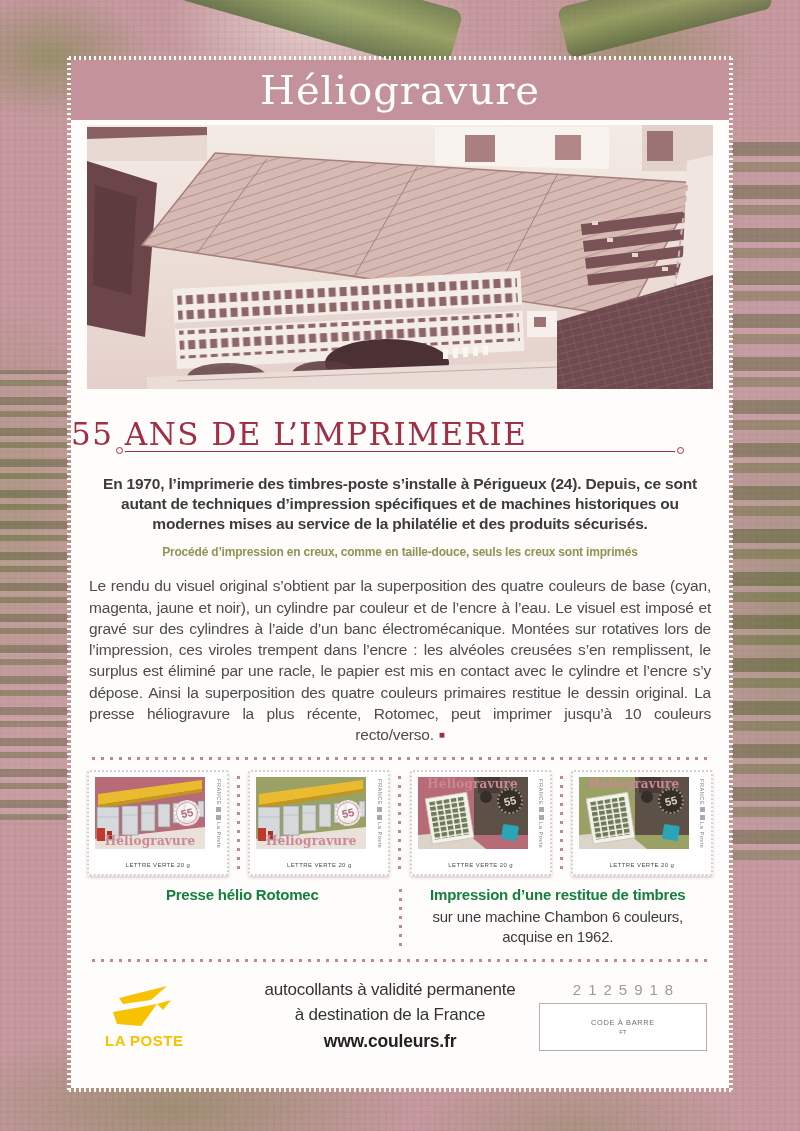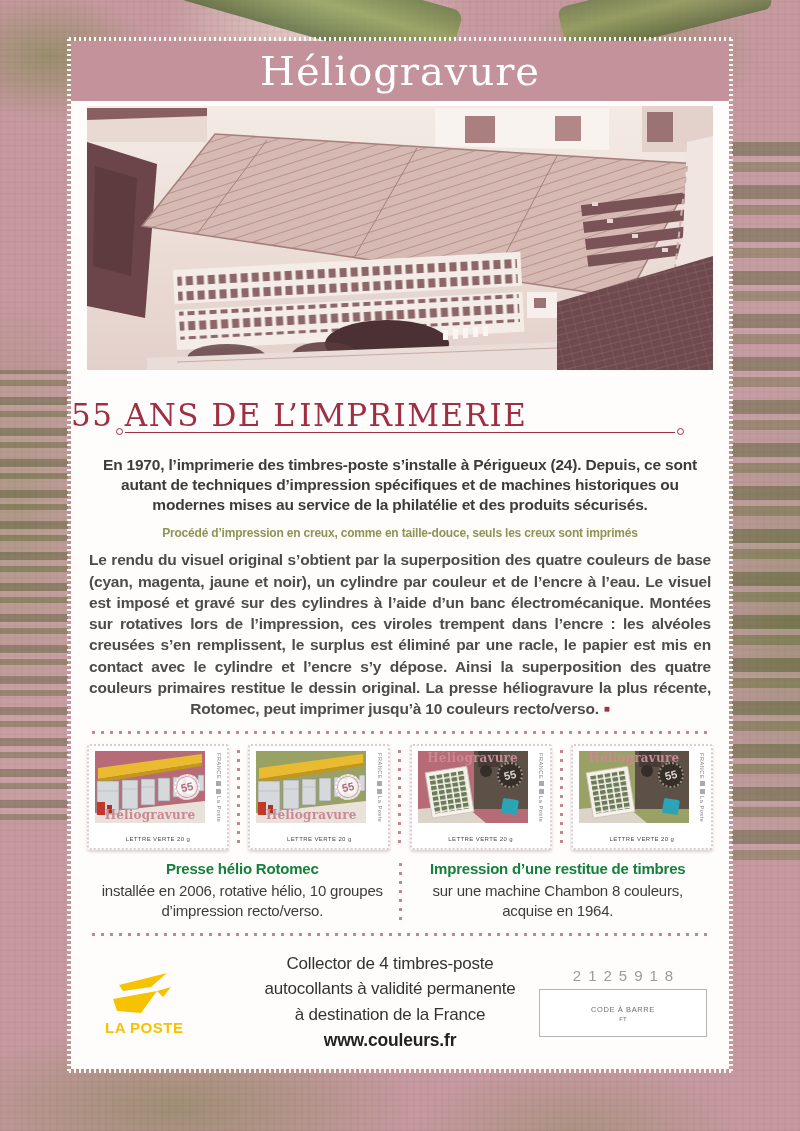--- a/index.html
+++ b/index.html
@@ -24,42 +24,42 @@
   .bg-pipe2{position:absolute;left:560px;top:-18px;width:210px;height:52px;transform:rotate(-14deg);
     background:linear-gradient(#5f7a3a,#87a050 45%,#4c652f);border-radius:9px;opacity:.7;}
   .bg-left-strip{position:absolute;left:0;top:370px;width:68px;height:450px;opacity:.65;background:
     repeating-linear-gradient(0deg, rgba(78,98,40,.55) 0 6px, rgba(214,184,184,.40) 6px 12px,
     rgba(58,78,30,.50) 12px 20px, rgba(204,174,174,.35) 20px 31px);}
   .bg-right-strip{position:absolute;right:0;top:140px;width:68px;height:720px;opacity:.7;background:
     repeating-linear-gradient(0deg, rgba(88,108,48,.50) 0 10px, rgba(204,174,179,.50) 10px 16px,
     rgba(68,88,38,.55) 16px 30px, rgba(194,164,169,.40) 30px 43px);}
 
   
-  .card{position:absolute;left:71px;top:41px;width:658px;height:1028px;background:#fffdfc;}
+  .card{position:absolute;left:71px;top:60px;width:658px;height:1028px;background:#fffdfc;}
   .tooth{position:absolute;}
   .tooth.t{left:-2px;right:-2px;top:-4px;height:4px;background:repeating-linear-gradient(90deg,#fdf9f7 0 2px, transparent 2px 5px);}
   .tooth.b{left:-2px;right:-2px;bottom:-4px;height:4px;background:repeating-linear-gradient(90deg,#fdf9f7 0 2px, transparent 2px 5px);}
   .tooth.l{top:-2px;bottom:-2px;left:-4px;width:4px;background:repeating-linear-gradient(0deg,#fdf9f7 0 2px, transparent 2px 5px);}
   .tooth.r{top:-2px;bottom:-2px;right:-4px;width:4px;background:repeating-linear-gradient(0deg,#fdf9f7 0 2px, transparent 2px 5px);}
 
   .banner{height:60px;margin:0;background:#c4929a;display:flex;align-items:center;justify-content:center;}
   .banner h1{margin:0;font-family:"DejaVu Serif", serif;font-weight:normal;color:#ffffff;font-size:40px;letter-spacing:1px;}
 
   .photo{display:block;margin:5px 16px 0;width:626px;height:264px;}
 
   .title-wrap{margin-top:27px;position:relative;height:46px;}
   .title-line{position:absolute;left:54px;right:54px;bottom:10px;border-top:1.5px solid #a12f44;}
   .title-line::before,.title-line::after{content:"";position:absolute;width:5px;height:5px;border:1.5px solid #a12f44;border-radius:50%;background:#fffdfc;top:-5px;}
   .title-line::before{left:-9px;}
   .title-line::after{right:-9px;}
   h2.title{position:relative;margin:0;text-align:left;font-family:"DejaVu Serif", serif;font-weight:normal;color:#a12f44;font-size:31px;letter-spacing:1.5px;}
 
   .intro{margin:12px 30px 0;text-align:center;font-weight:bold;color:#3c3c3c;font-size:15.5px;line-height:1.3;letter-spacing:-0.2px;}
   .subhead{margin:11px 14px 0;text-align:center;font-weight:bold;color:#8f9454;font-size:12px;letter-spacing:-0.2px;}
-  .bodytext{margin:9px 18px 0;text-align:justify;text-align-last:center;color:#4c4c4c;font-size:15.5px;line-height:1.37;letter-spacing:-0.2px;font-weight:bold;}
+  .bodytext{margin:16px 18px 0;text-align:justify;text-align-last:center;color:#4c4c4c;font-size:15.5px;line-height:1.37;letter-spacing:-0.2px;}
   .endmark{color:#a12f44;font-size:10px;vertical-align:2px;margin-left:5px;}
 
   .dots-h{height:5px;margin:11px 20px 0;background-image:radial-gradient(circle at 2.5px 2.5px, #c9858f 1.7px, transparent 2px);background-size:9px 5px;background-repeat:repeat-x;}
 
   
   .stamps-row{display:flex;align-items:stretch;justify-content:space-between;margin:9px 16px 0;height:106px;}
   .vdots{width:5px;align-self:center;height:96px;background-image:radial-gradient(circle at 2.5px 2.5px, #c9858f 1.7px, transparent 2px);background-size:5px 9px;background-repeat:repeat-y;}
   .vdots.cap-div{height:58px;}
   .stamp{position:relative;width:142px;background:#fff;border:2px dotted #d8cdc9;border-radius:3px;box-shadow:0 2px 3px rgba(96,60,64,.22);box-sizing:border-box;}
   .stamp-img{position:absolute;left:6px;top:5px;width:110px;height:72px;overflow:hidden;}
@@ -359,42 +359,40 @@
             </span>
           <span class="side-txt">La Poste</span>
         </div>
         <div class="stamp-bottom">LETTRE VERTE 20 g</div>
       </div>
     </div>
 
     <div class="captions">
       <div class="cap">
         <div class="cap-title">Presse hélio Rotomec</div>
-        <div class="cap-text">installée en 2006, rotative hélio, 10 groupes d’impression recto/verso.</div>
       </div>
       <div class="vdots cap-div"></div>
       <div class="cap">
         <div class="cap-title">Impression d’une restitue de timbres</div>
-        <div class="cap-text">sur une machine Chambon 8 couleurs, acquise en 1964.</div>
+        <div class="cap-text">sur une machine Chambon 6 couleurs, acquise en 1962.</div>
       </div>
     </div>
 
     <div class="dots-h"></div>
 
     <div class="footer">
       <div class="logo-block">
         <svg class="bird" viewBox="0 0 84 48">
           <polygon points="14,16 62,4 46,18 18,22" fill="#f7c200"></polygon>
           <polygon points="8,30 52,22 36,44 12,42" fill="#f7c200"></polygon>
           <polygon points="52,22 66,18 58,28" fill="#f7c200"></polygon>
         </svg>
         <div class="logo-text">LA POSTE</div>
       </div>
       <div class="collector">
-        <div>Collector de 4 timbres-poste</div>
         <div>autocollants à validité permanente</div>
         <div>à destination de la France</div>
         <div class="url">www.couleurs.fr</div>
       </div>
       <div class="barcode-block">
         <div class="code-number">2125918</div>
         <div class="barcode-box">
           <div class="bb-label">CODE À BARRE</div>
           <div class="bb-sub">FT</div>
         </div>

